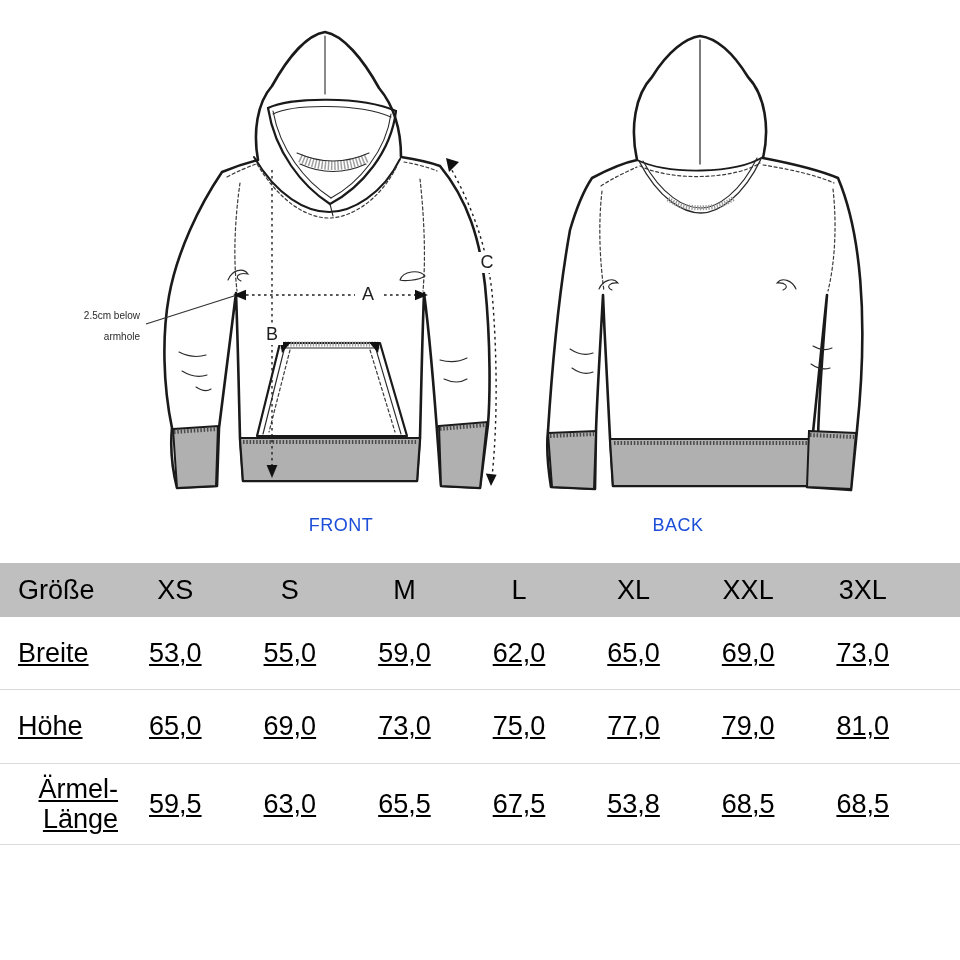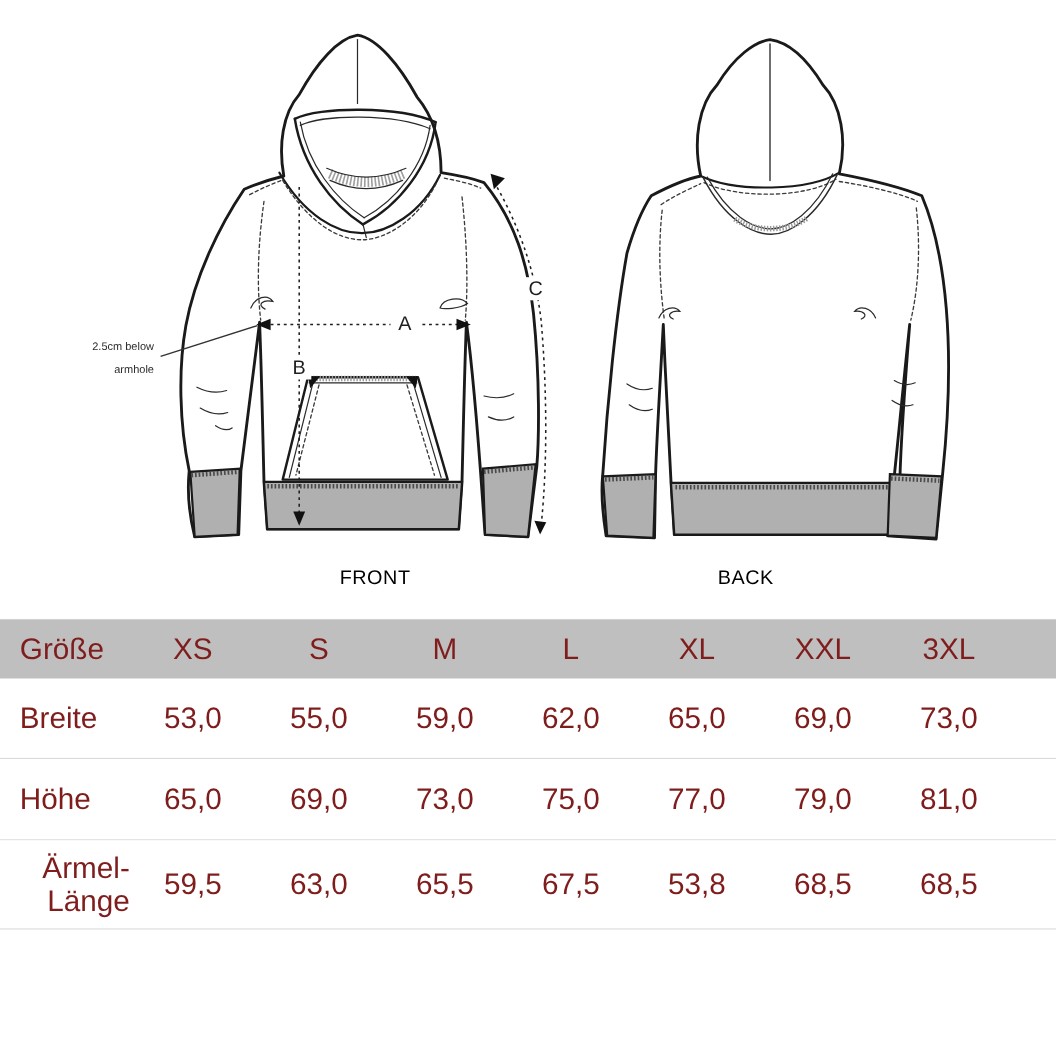--- a/index.html
+++ b/index.html
@@ -3,21 +3,21 @@
 <meta charset="utf-8">
 <style>
   html,body{margin:0;padding:0;background:#fff;}
   body{width:960px;height:960px;font-family:"Liberation Sans",sans-serif;-webkit-font-smoothing:antialiased;}
   .stage{position:relative;width:960px;height:960px;background:#fff;overflow:hidden;}
 
   
   .diagram{position:absolute;left:0;top:0;width:960px;height:563px;}
   .diagram svg{position:absolute;left:0;top:0;}
 
-  .view-label{position:absolute;font-size:18px;letter-spacing:.5px;color:#000000;text-align:center;}
+  .view-label{position:absolute;font-size:18px;letter-spacing:.5px;color:#1d4ed8;text-align:center;}
   .front-label{left:291px;top:515px;width:100px;}
   .back-label{left:628px;top:515px;width:100px;}
 
   .mlabel{position:absolute;font-size:18px;color:#1f1f1f;text-align:center;background:#fff;line-height:1.05;padding:1px 0;}
   .mlabel-a{left:355px;top:284px;width:26px;}
   .mlabel-b{left:261px;top:324px;width:22px;}
   .mlabel-c{left:477px;top:252px;width:20px;}
 
   .armhole-note{position:absolute;left:40px;top:305px;width:100px;text-align:right;
                 font-size:10px;line-height:21px;color:#2b2b2b;}
@@ -29,25 +29,25 @@
   .seam{fill:none;stroke:#3a3a3a;stroke-width:1.2;stroke-dasharray:3 2.6;stroke-linecap:round;}
   .meas{fill:none;stroke:#1f1f1f;stroke-width:1.4;stroke-dasharray:2.6 3.4;}
   .rib{fill:#b0b0b0;stroke:#1a1a1a;stroke-width:2;}
   .stitch{fill:none;stroke:#4a4a4a;stroke-width:4;stroke-dasharray:1.5 1.8;}
   .hatch{fill:none;stroke:#a0a0a0;stroke-width:9;stroke-dasharray:1.5 1.7;}
   .hatch2{fill:none;stroke:#999;stroke-width:5;stroke-dasharray:1.3 1.5;}
   .arr{fill:#111;stroke:none;}
   .ptr{fill:none;stroke:#333;stroke-width:1.3;}
 
   
-  .size-table{position:absolute;left:0;top:563px;width:960px;color:#7f1d1d;}
+  .size-table{position:absolute;left:0;top:563px;width:960px;color:#000000;}
   .thead,.trow{display:grid;grid-template-columns:118px repeat(7,1fr);align-items:center;
                padding-right:40px;box-sizing:border-box;}
   .thead{height:54px;background:#bfbfbf;}
-  .trow{border-bottom:1px solid #d9d9d9;background:#fff;}
+  .trow{border-bottom:1px solid #d9d9d9;background:#fff;text-decoration:underline;}
   .r1{height:73px}.r2{height:74px}.r3{height:81px}
   .hcell,.cell{text-align:center;font-size:27px;}
   .lab{text-align:left;padding-left:18px;}
   .r3 .lab{line-height:1.12;text-align:right;}
 </style>
 </head>
 <body>
 
 <div class="stage">
 

